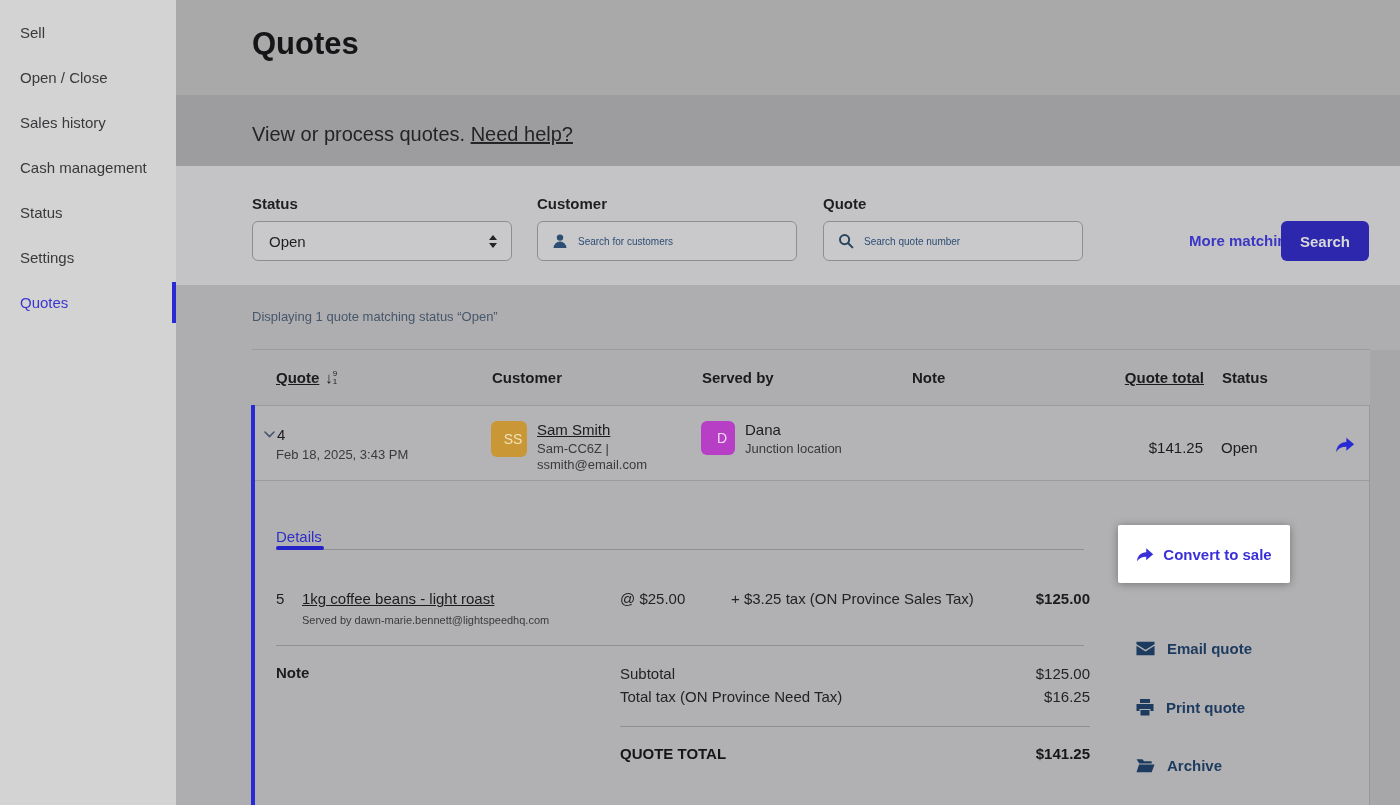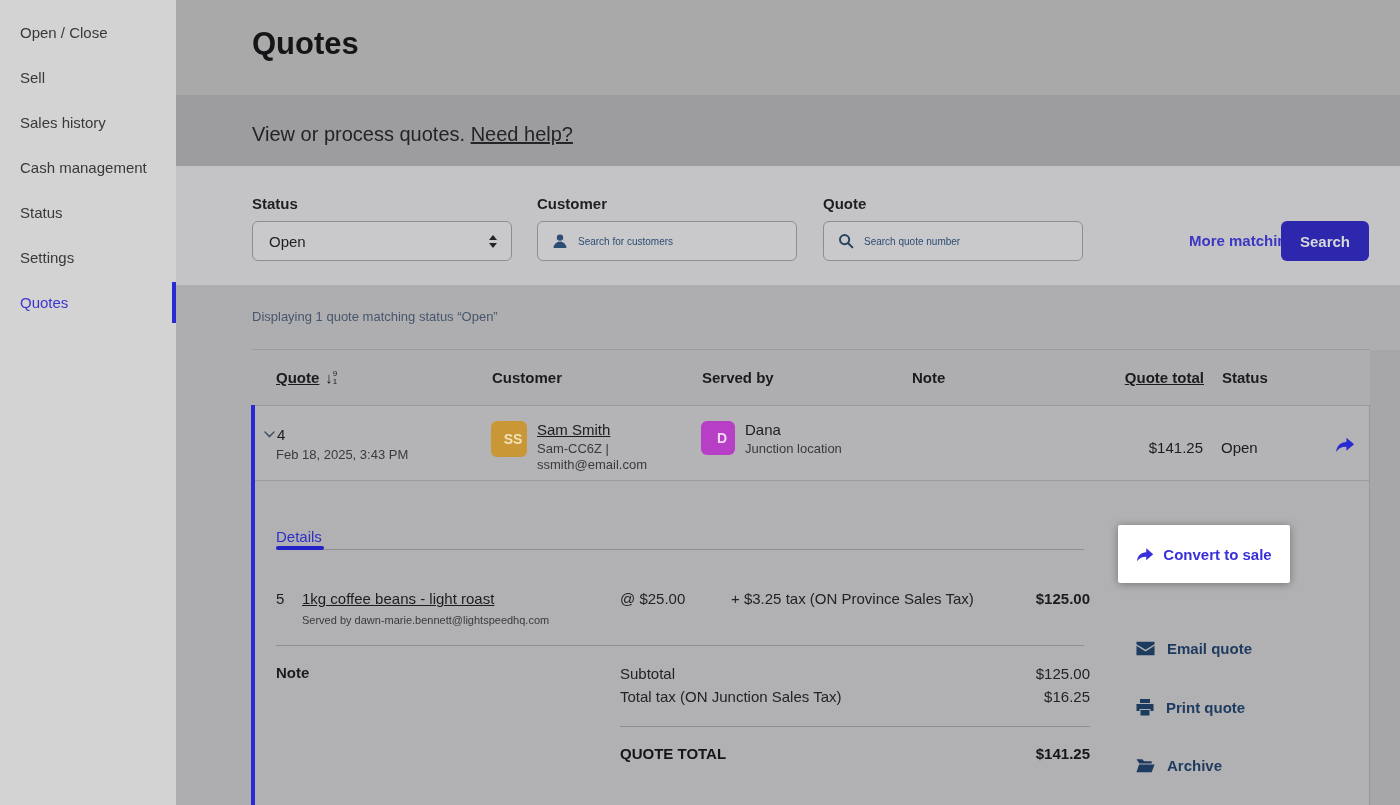--- a/index.html
+++ b/index.html
@@ -49,21 +49,21 @@
   .th-total { text-align:right; } .th-status { padding-left:18px; }
   .gutter { position:absolute; left:1194px; top:65px; width:30px; height:455px; background:#a7a7a9; }
   
   .card { position:absolute; left:75px; top:120px; width:1119px; height:400px; border-left:4px solid #2a2ad4; border-right:1px solid #98989a; background:#b1b1b3; }
   .qrow { height:76px; background:#b4b4b6; border-top:1px solid #9b9b9d; border-bottom:1px solid #9b9b9d;
           display:grid; grid-template-columns:236px 210px 210px 192px 100px 76px 1fr; cursor:pointer; }
   .cell-quote { padding:20px 0 0 9px; }
   .cq-line { display:flex; align-items:center; gap:2px; font-size:15px; color:#1c1c1e; }
   .cq-date { margin-left:12px; margin-top:4px; font-size:13px; color:#3a3a3c; }
   .cell-person { display:flex; gap:10px; padding-top:15px; }
-  .avatar { width:36px; height:36px; border-radius:6px; display:flex; align-items:center; justify-content:center; font-size:14px; font-weight:700; flex:0 0 auto;padding-left:8px; }
+  .avatar { width:36px; height:36px; border-radius:6px; display:flex; align-items:center; justify-content:center; font-size:14px; font-weight:400; flex:0 0 auto;padding-left:8px; }
   .av-cust { color:#f1e3ba; }
   .av-serv { width:34px; height:34px; color:#f3d9f5; }
   .pname { font-size:15px; color:#1c1c1e; }
   .pname.link { text-decoration:underline; cursor:pointer; }
   .psub { font-size:13px; color:#3a3a3c; margin-top:3px; line-height:16px; }
   .cell-total { text-align:right; padding-top:33px; font-size:15px; }
   .cell-status { padding:33px 0 0 18px; font-size:15px; }
   .cell-action { display:flex; justify-content:flex-end; align-items:flex-start; padding:30px 14px 0 0; }
   
   .details { position:relative; height:323px; background:#b1b1b3; }
@@ -87,22 +87,22 @@
   .tot-1 { top:184px; } .tot-2 { top:207px; }
   .grand { position:absolute; left:365px; top:264px; width:470px; display:flex; justify-content:space-between; font-size:15px; font-weight:700; color:#151517; }
   .side-action { position:absolute; left:881px; display:flex; align-items:center; gap:12px; font-size:15px; font-weight:700; color:#1d3a5f; cursor:pointer; }
   .sa-email { top:159px; } .sa-print { top:218px;align-items:flex-end; } .sa-archive { top:276px; }
   svg { display:block; }
 </style>
 </head>
 <body>
 
 <nav class="sidebar">
+  <div class="side-item"><span>Sell</span></div>
   <div class="side-item"><span>Open / Close</span></div>
-  <div class="side-item"><span>Sell</span></div>
   <div class="side-item"><span>Sales history</span></div>
   <div class="side-item"><span>Cash management</span></div>
   <div class="side-item"><span>Status</span></div>
   <div class="side-item"><span>Settings</span></div>
   <div class="side-item active">
     <span>Quotes</span>
     <span class="active-bar"></span>
   </div>
 </nav>
 
@@ -252,21 +252,21 @@
 
         <div class="divider div-items"></div>
 
         <div class="note-label">Note</div>
 
         <div class="tot-line tot-1">
           <span>Subtotal</span>
           <span>$125.00</span>
         </div>
         <div class="tot-line tot-2">
-          <span>Total tax (ON Junction Sales Tax)</span>
+          <span>Total tax (ON Province Need Tax)</span>
           <span>$16.25</span>
         </div>
 
         <div class="divider div-total"></div>
 
         <div class="grand">
           <span>QUOTE TOTAL</span>
           <span>$141.25</span>
         </div>
 

